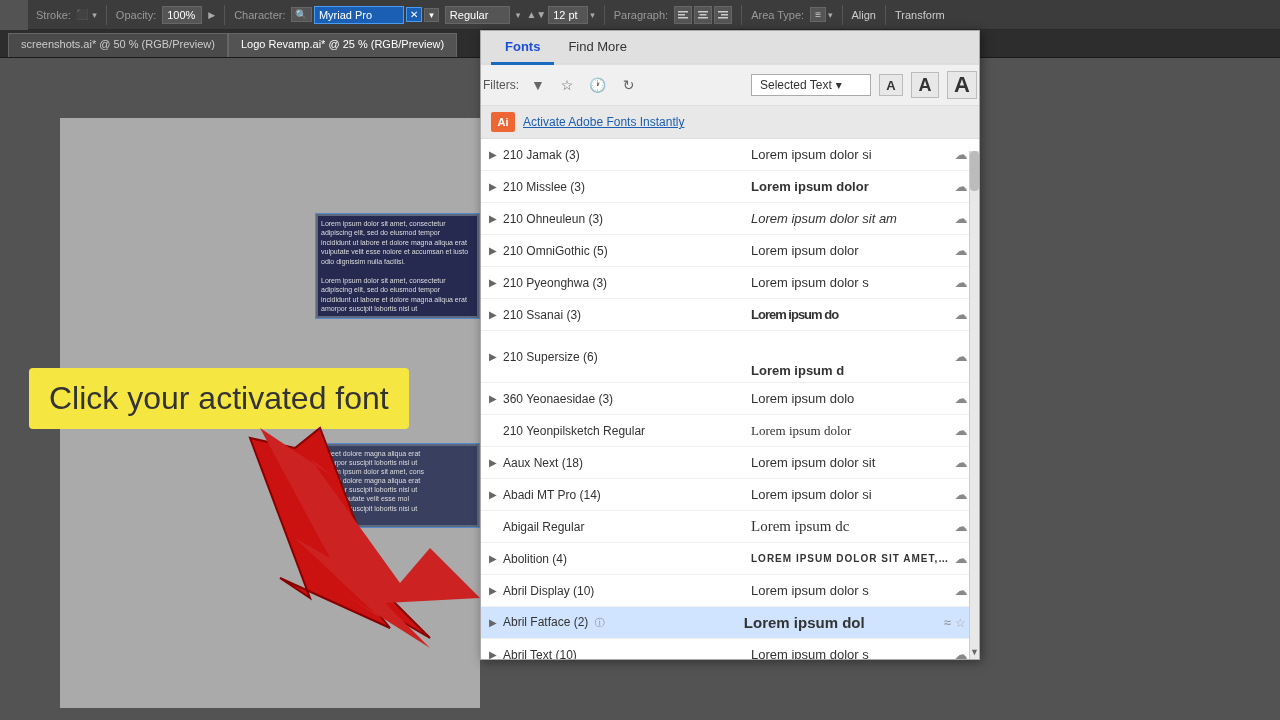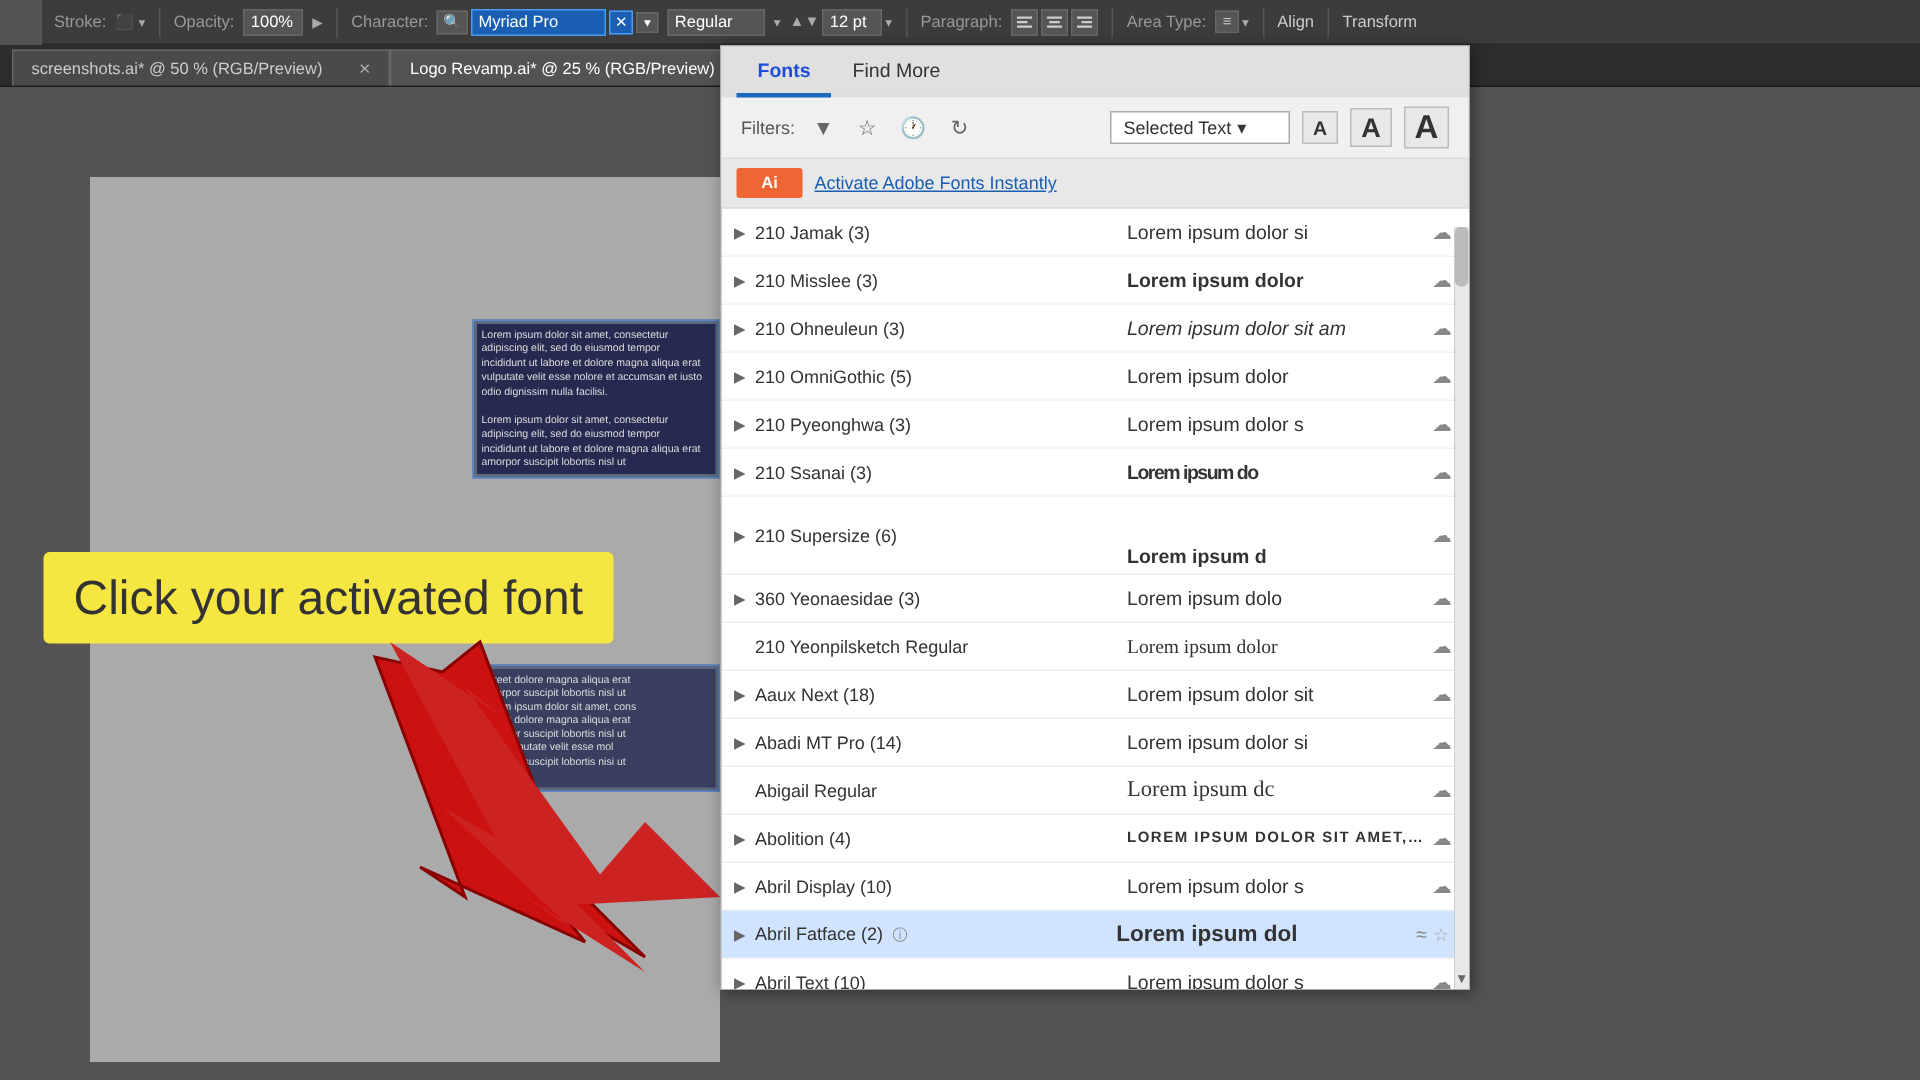--- a/index.html
+++ b/index.html
@@ -91,22 +91,23 @@
       color: #ccc;
       font-size: 11px;
       padding: 4px 12px;
       border-top: 1px solid #666;
       border-left: 1px solid #666;
       border-right: 1px solid #666;
       border-bottom: none;
       cursor: pointer;
       display: flex;
       align-items: center;
-      gap: 24px;
+      gap: 14px;
       height: 24px;
+      flex-direction: column;
     }
     .tab.active {
       background: #535353;
       color: #fff;
     }
     .tab-close {
       font-size: 10px;
       color: #aaa;
       cursor: pointer;
     }
@@ -186,21 +187,21 @@
     .font-tab.active {
       color: #1d4ed8;
       border-bottom: 3px solid #1a6bbf;
       font-weight: 600;
     }
 
     
     .filters-row {
       display: flex;
       align-items: center;
-      padding: 6px 13px;
+      padding: 6px 2px;
       background: #f0f0f0;
       gap: 8px;
       border-bottom: 1px solid #ddd;
     }
     .filter-label {
       font-size: 12px;
       color: #555;
     }
     .filter-btn {
       background: none;
@@ -250,21 +251,21 @@
     
     .adobe-row {
       display: flex;
       align-items: center;
       padding: 6px 10px;
       background: #e8e8e8;
       border-bottom: 1px solid #ddd;
       gap: 8px;
     }
     .adobe-icon {
-      width: 44px;
+      width: 24px;
       height: 20px;
       background: #e63; 
       border-radius: 2px;
       display: flex;
       align-items: center;
       justify-content: center;
       font-size: 11px;
       color: #fff;
       font-weight: bold;
     }

